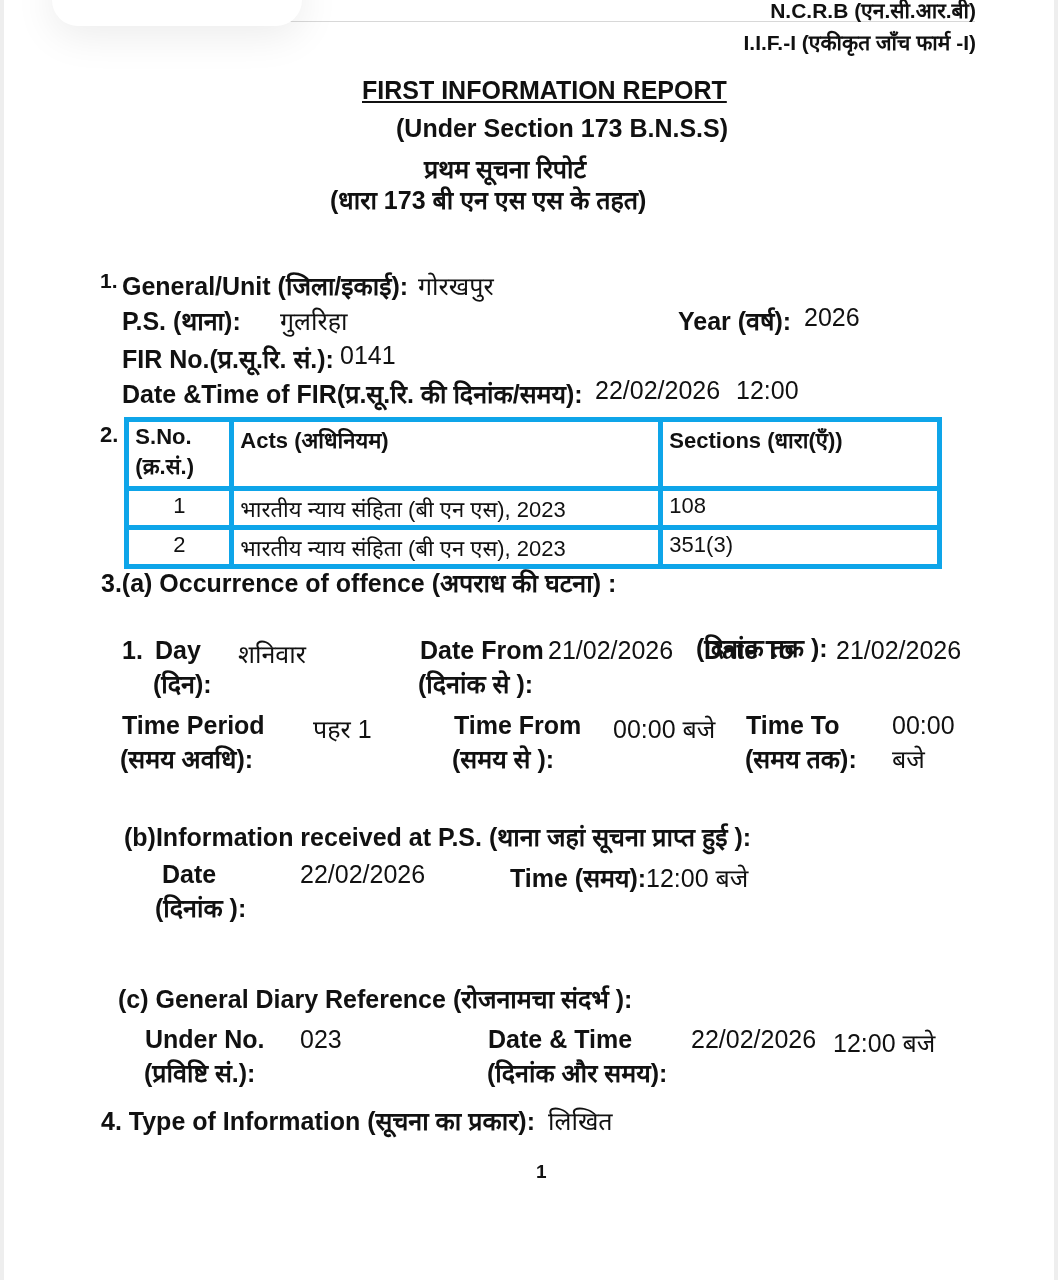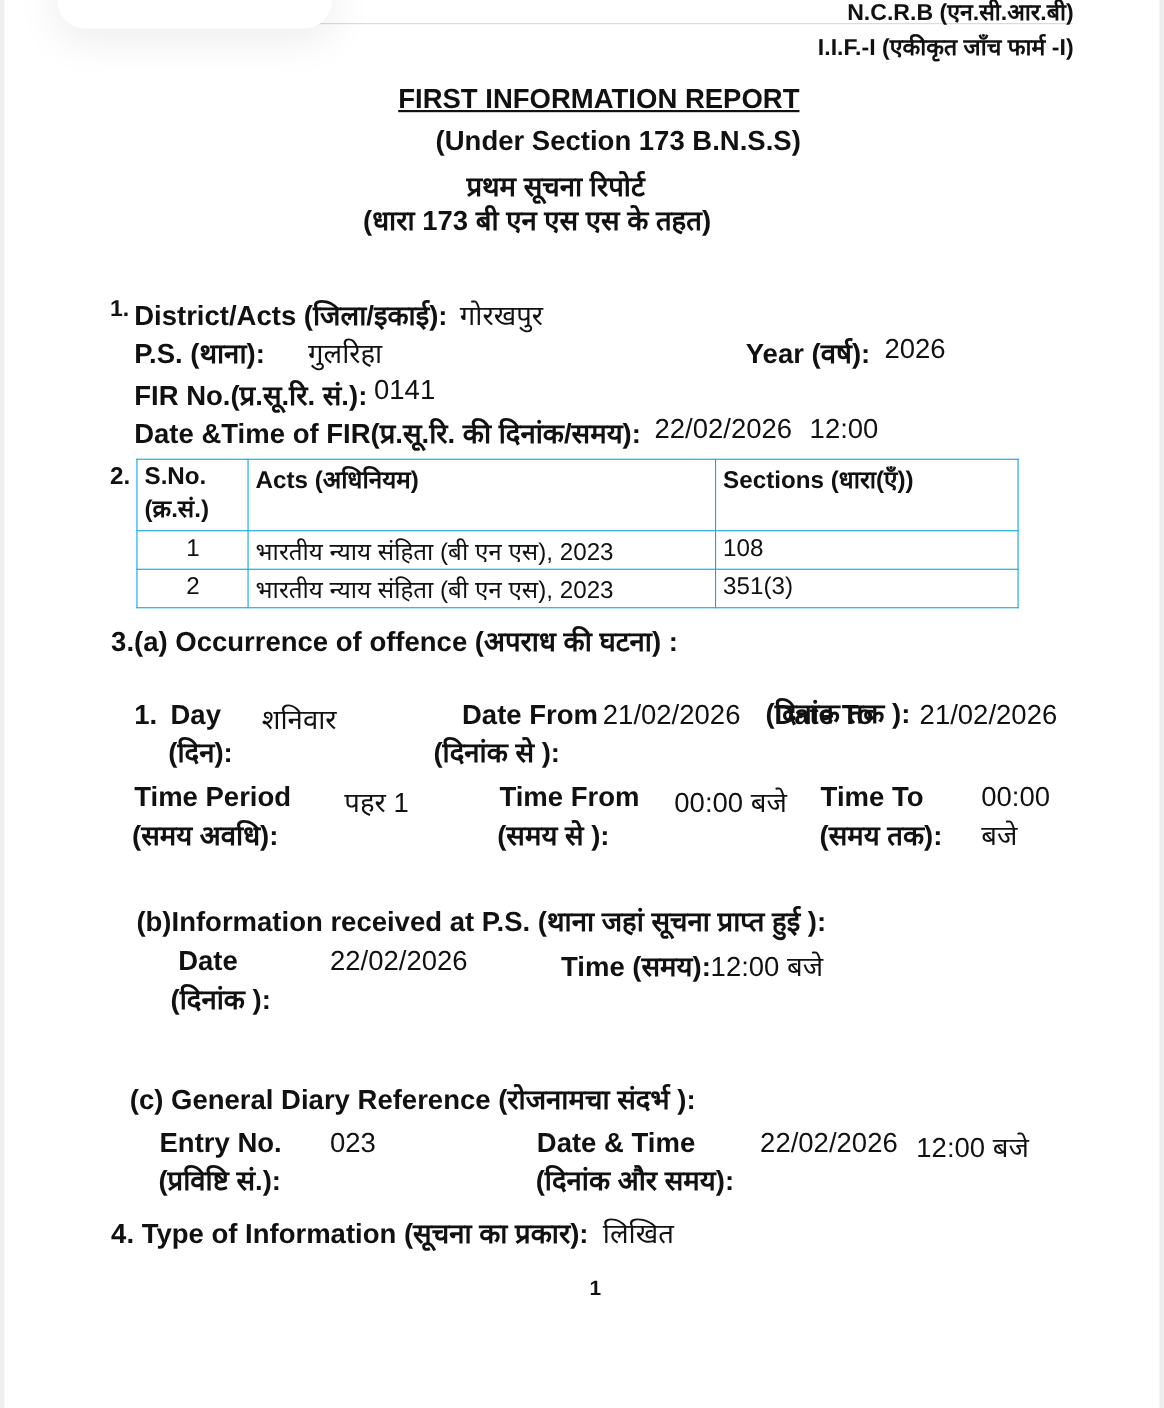--- a/index.html
+++ b/index.html
@@ -19,41 +19,41 @@
     .abs { position: absolute; white-space: nowrap; }
     .b { font-weight: bold; }
     .f22 { font-size: 25px; }
     .f21 { font-size: 21px; }
     .right { text-align: right; }
     .center { text-align: center; }
     table.acts {
       position: absolute; left: 98px; top: 417px; border-collapse: collapse;
       font-size: 22px;
     }
-    table.acts td { border: 1px solid #0ea5e9; padding: 2px 6px; vertical-align: top; }
+    table.acts td { border: 5px solid #0ea5e9; padding: 2px 6px; vertical-align: top; }
     table.acts td.num-cell { border: none; font-weight: bold; padding-left: 2px; width: 14px; }
   </style>
 </head>
 <body>
 
 <div class="page-edge-left"></div>
 <div class="page-edge-right"></div>
 <div class="top-rule"></div>
 <div class="overlay-pill"></div>
 
 <div class="abs b f21 right" style="right:82px; top:-4px;">N.C.R.B (एन.सी.आर.बी)</div>
 <div class="abs b f21 right" style="right:82px; top:28px;">I.I.F.-I (एकीकृत जाँच फार्म -I)</div>
 
 <div class="abs b f22" style="left:362px; top:76px; text-decoration: underline;">FIRST INFORMATION REPORT</div>
 <div class="abs b f22" style="left:360px; top:114px;margin-left:36px;">(Under Section 173 B.N.S.S)</div>
 <div class="abs b f22" style="left:424px; top:151px;">प्रथम सूचना रिपोर्ट</div>
 <div class="abs b f22" style="left:330px; top:182px;text-align:center;">(धारा 173 बी एन एस एस के तहत)</div>
 
 <div class="abs b f21" style="left:100px; top:269px;">1.</div>
-<div class="abs b f22" style="left:122px; top:268px;">District/Acts (जिला/इकाई):</div>
+<div class="abs b f22" style="left:122px; top:268px;">General/Unit (जिला/इकाई):</div>
 <div class="abs f22" style="left:418px; top:268px;">गोरखपुर</div>
 
 <div class="abs b f22" style="left:122px; top:303px;">P.S. (थाना):</div>
 <div class="abs f22" style="left:280px; top:303px;">गुलरिहा</div>
 <div class="abs b f22" style="left:678px; top:303px;">Year (वर्ष):</div>
 <div class="abs f22" style="left:804px; top:303px;">2026</div>
 
 <div class="abs b f22" style="left:122px; top:341px;">FIR No.(प्र.सू.रि. सं.):</div>
 <div class="abs f22" style="left:340px; top:341px;">0141</div>
 
@@ -86,21 +86,21 @@
   </table>
 
 <div class="abs b f22" style="left:101px; top:565px;">3.(a) Occurrence of offence (अपराध की घटना) :</div>
 
 <div class="abs b f22" style="left:122px; top:636px;">1.</div>
 <div class="abs b f22" style="left:155px; top:636px;">Day</div>
 <div class="abs b f22" style="left:153px; top:666px;">(दिन):</div>
 <div class="abs f22" style="left:238px; top:636px;">शनिवार</div>
 
 <div class="abs b f22" style="left:420px; top:636px;">Date From</div>
-<div class="abs b f22" style="left:394px; top:666px;">(दिनांक से ):</div>
+<div class="abs b f22" style="left:418px; top:666px;">(दिनांक से ):</div>
 <div class="abs f22" style="left:548px; top:636px;">21/02/2026</div>
 
 <div class="abs b f22" style="left:704px; top:636px;">Date To</div>
 <div class="abs b f22" style="left:696px; top:630px;">(दिनांक तक ):</div>
 <div class="abs f22" style="left:836px; top:636px;">21/02/2026</div>
 
 <div class="abs b f22" style="left:122px; top:711px;">Time Period</div>
 <div class="abs b f22" style="left:120px; top:741px;">(समय अवधि):</div>
 <div class="abs f22" style="left:313px; top:711px;">पहर 1</div>
 
@@ -114,21 +114,21 @@
 <div class="abs f22" style="left:892px; top:741px;">बजे</div>
 
 <div class="abs b f22" style="left:124px; top:819px;">(b)Information received at P.S. (थाना  जहां सूचना प्राप्त हुई ):</div>
 <div class="abs b f22" style="left:162px; top:860px;">Date</div>
 <div class="abs b f22" style="left:155px; top:890px;">(दिनांक ):</div>
 <div class="abs f22" style="left:300px; top:860px;">22/02/2026</div>
 <div class="abs b f22" style="left:510px; top:860px;">Time (समय):</div>
 <div class="abs f22" style="left:646px; top:860px;">12:00 बजे</div>
 
 <div class="abs b f22" style="left:118px; top:981px;">(c)  General Diary Reference (रोजनामचा संदर्भ ):</div>
-<div class="abs b f22" style="left:145px; top:1025px;">Entry No.</div>
+<div class="abs b f22" style="left:145px; top:1025px;">Under No.</div>
 <div class="abs b f22" style="left:144px; top:1055px;">(प्रविष्टि सं.):</div>
 <div class="abs f22" style="left:300px; top:1025px;">023</div>
 <div class="abs b f22" style="left:488px; top:1025px;">Date &amp; Time</div>
 <div class="abs b f22" style="left:487px; top:1055px;">(दिनांक और समय):</div>
 <div class="abs f22" style="left:691px; top:1025px;">22/02/2026</div>
 <div class="abs f22" style="left:833px; top:1025px;">12:00 बजे</div>
 
 <div class="abs b f22" style="left:101px; top:1103px;">4. Type of Information (सूचना का प्रकार):</div>
 <div class="abs f22" style="left:548px; top:1103px;">लिखित</div>
 

